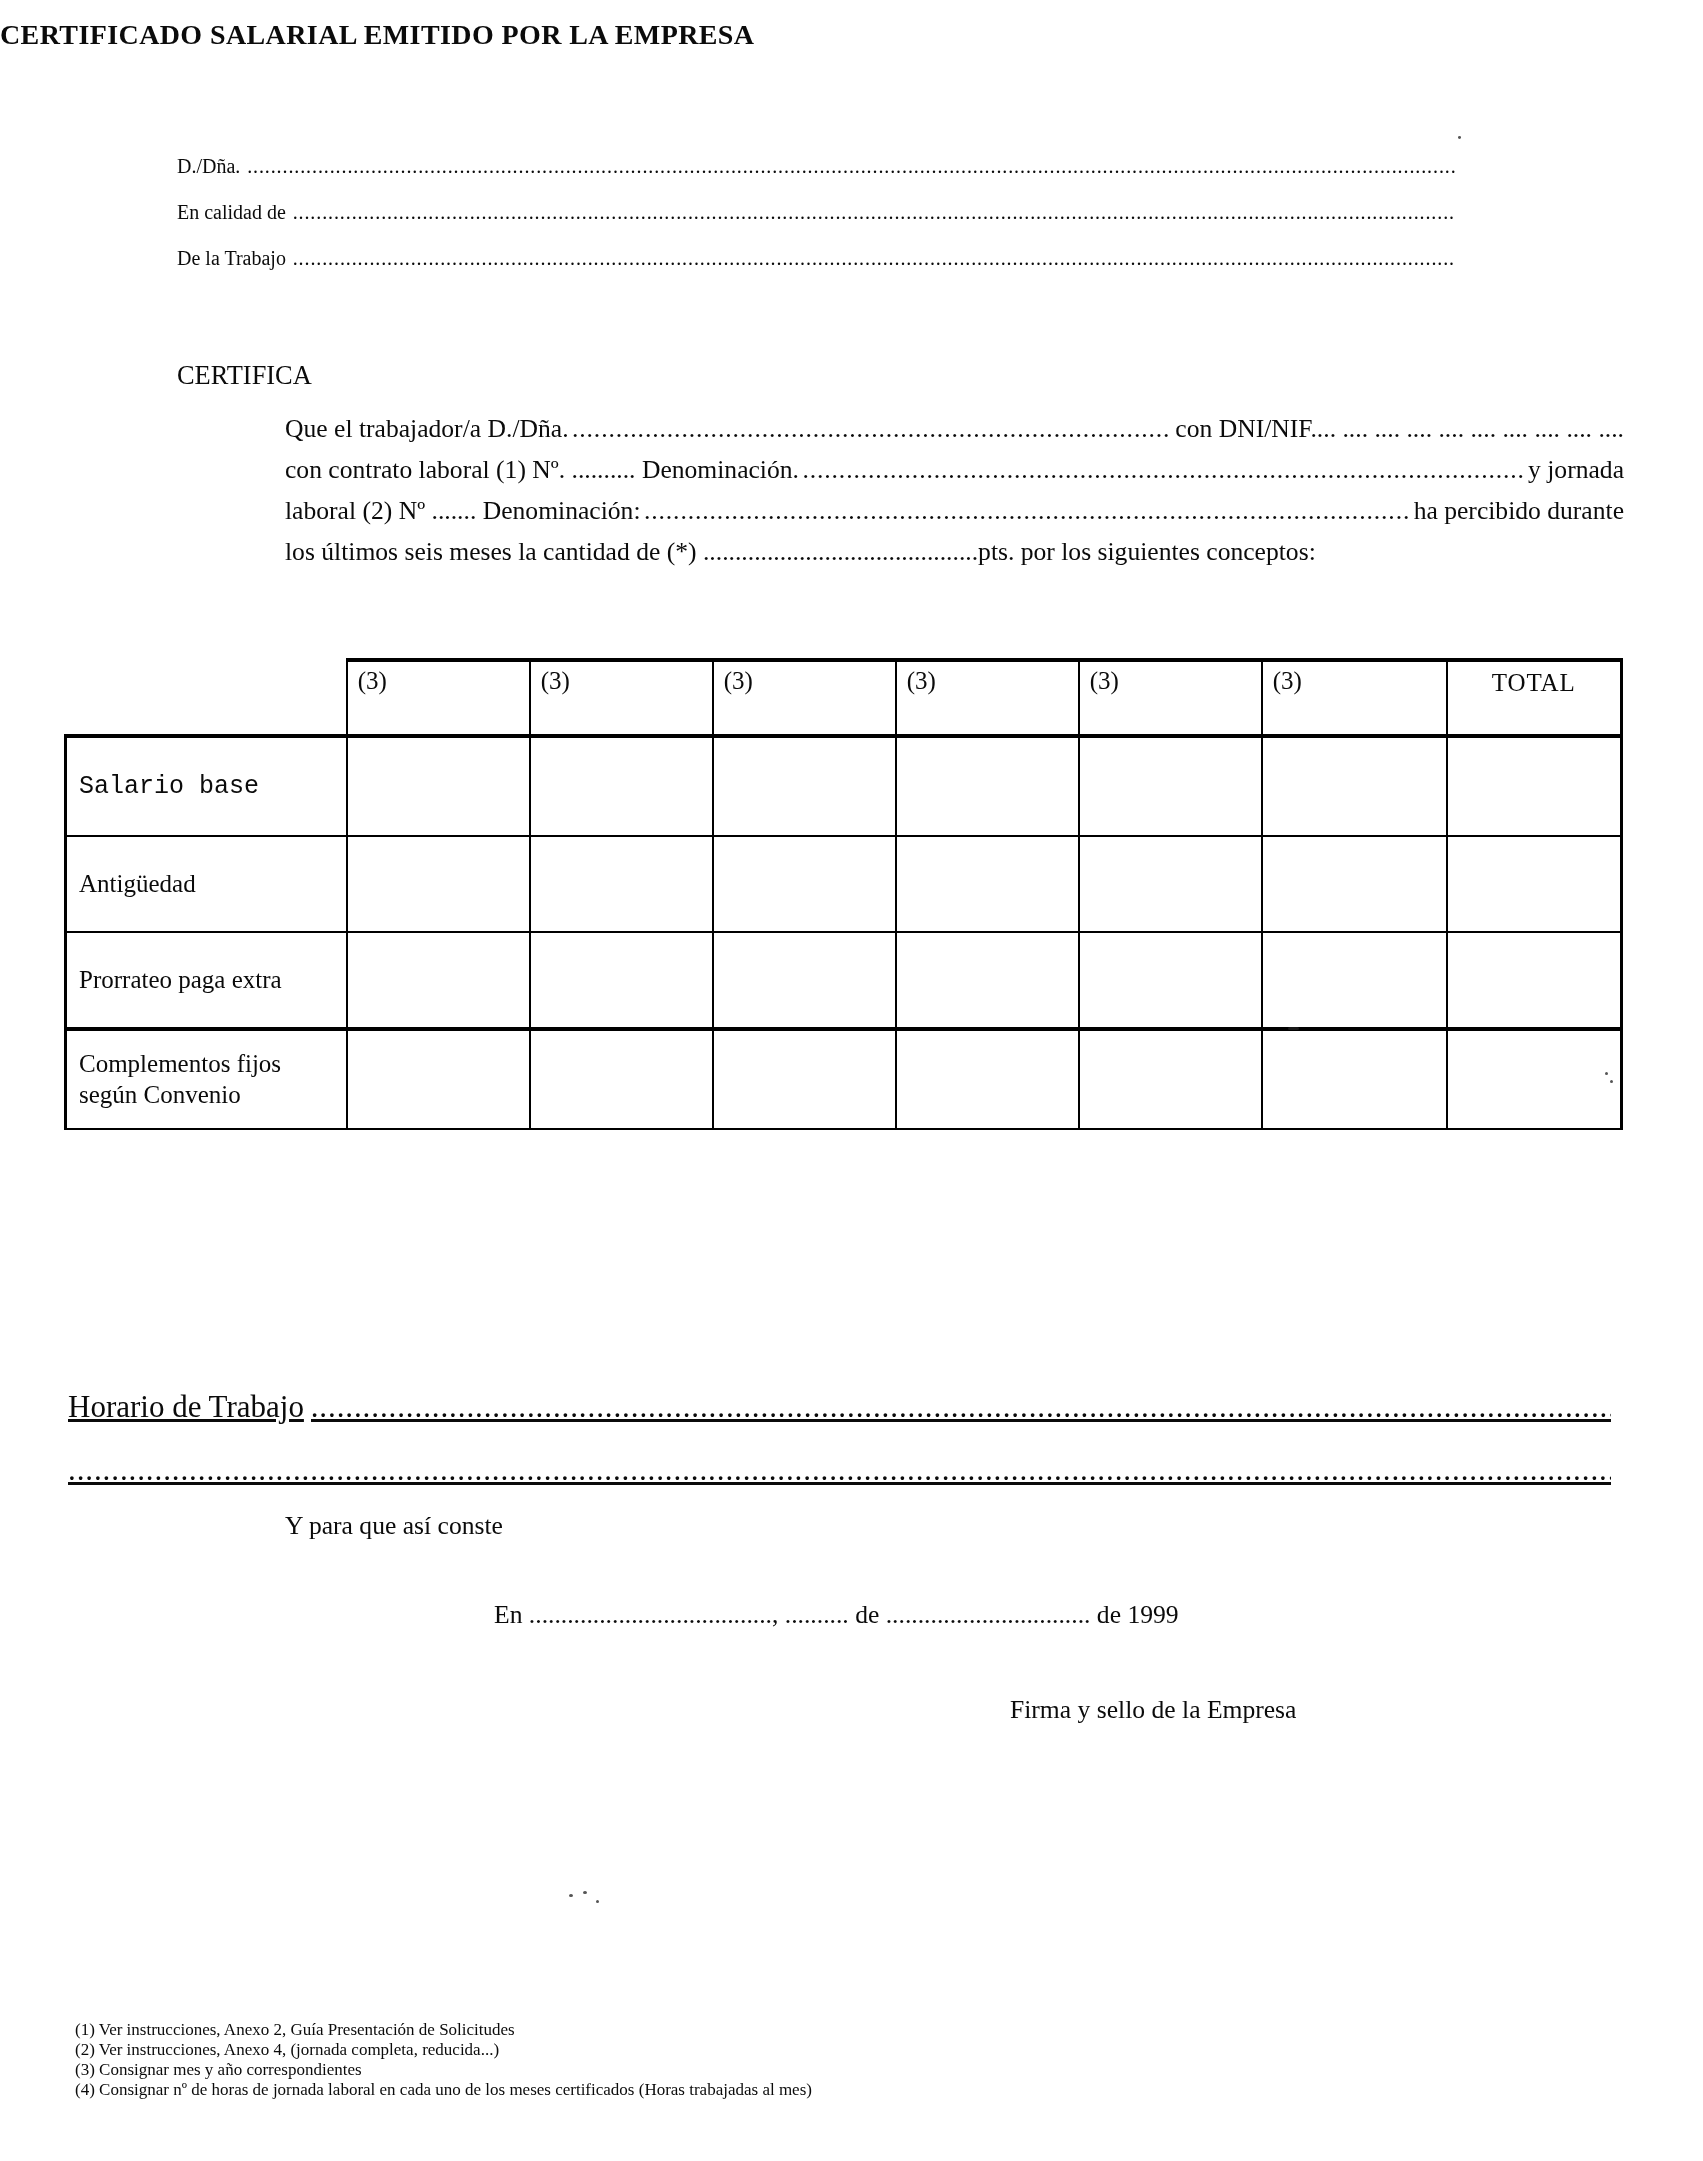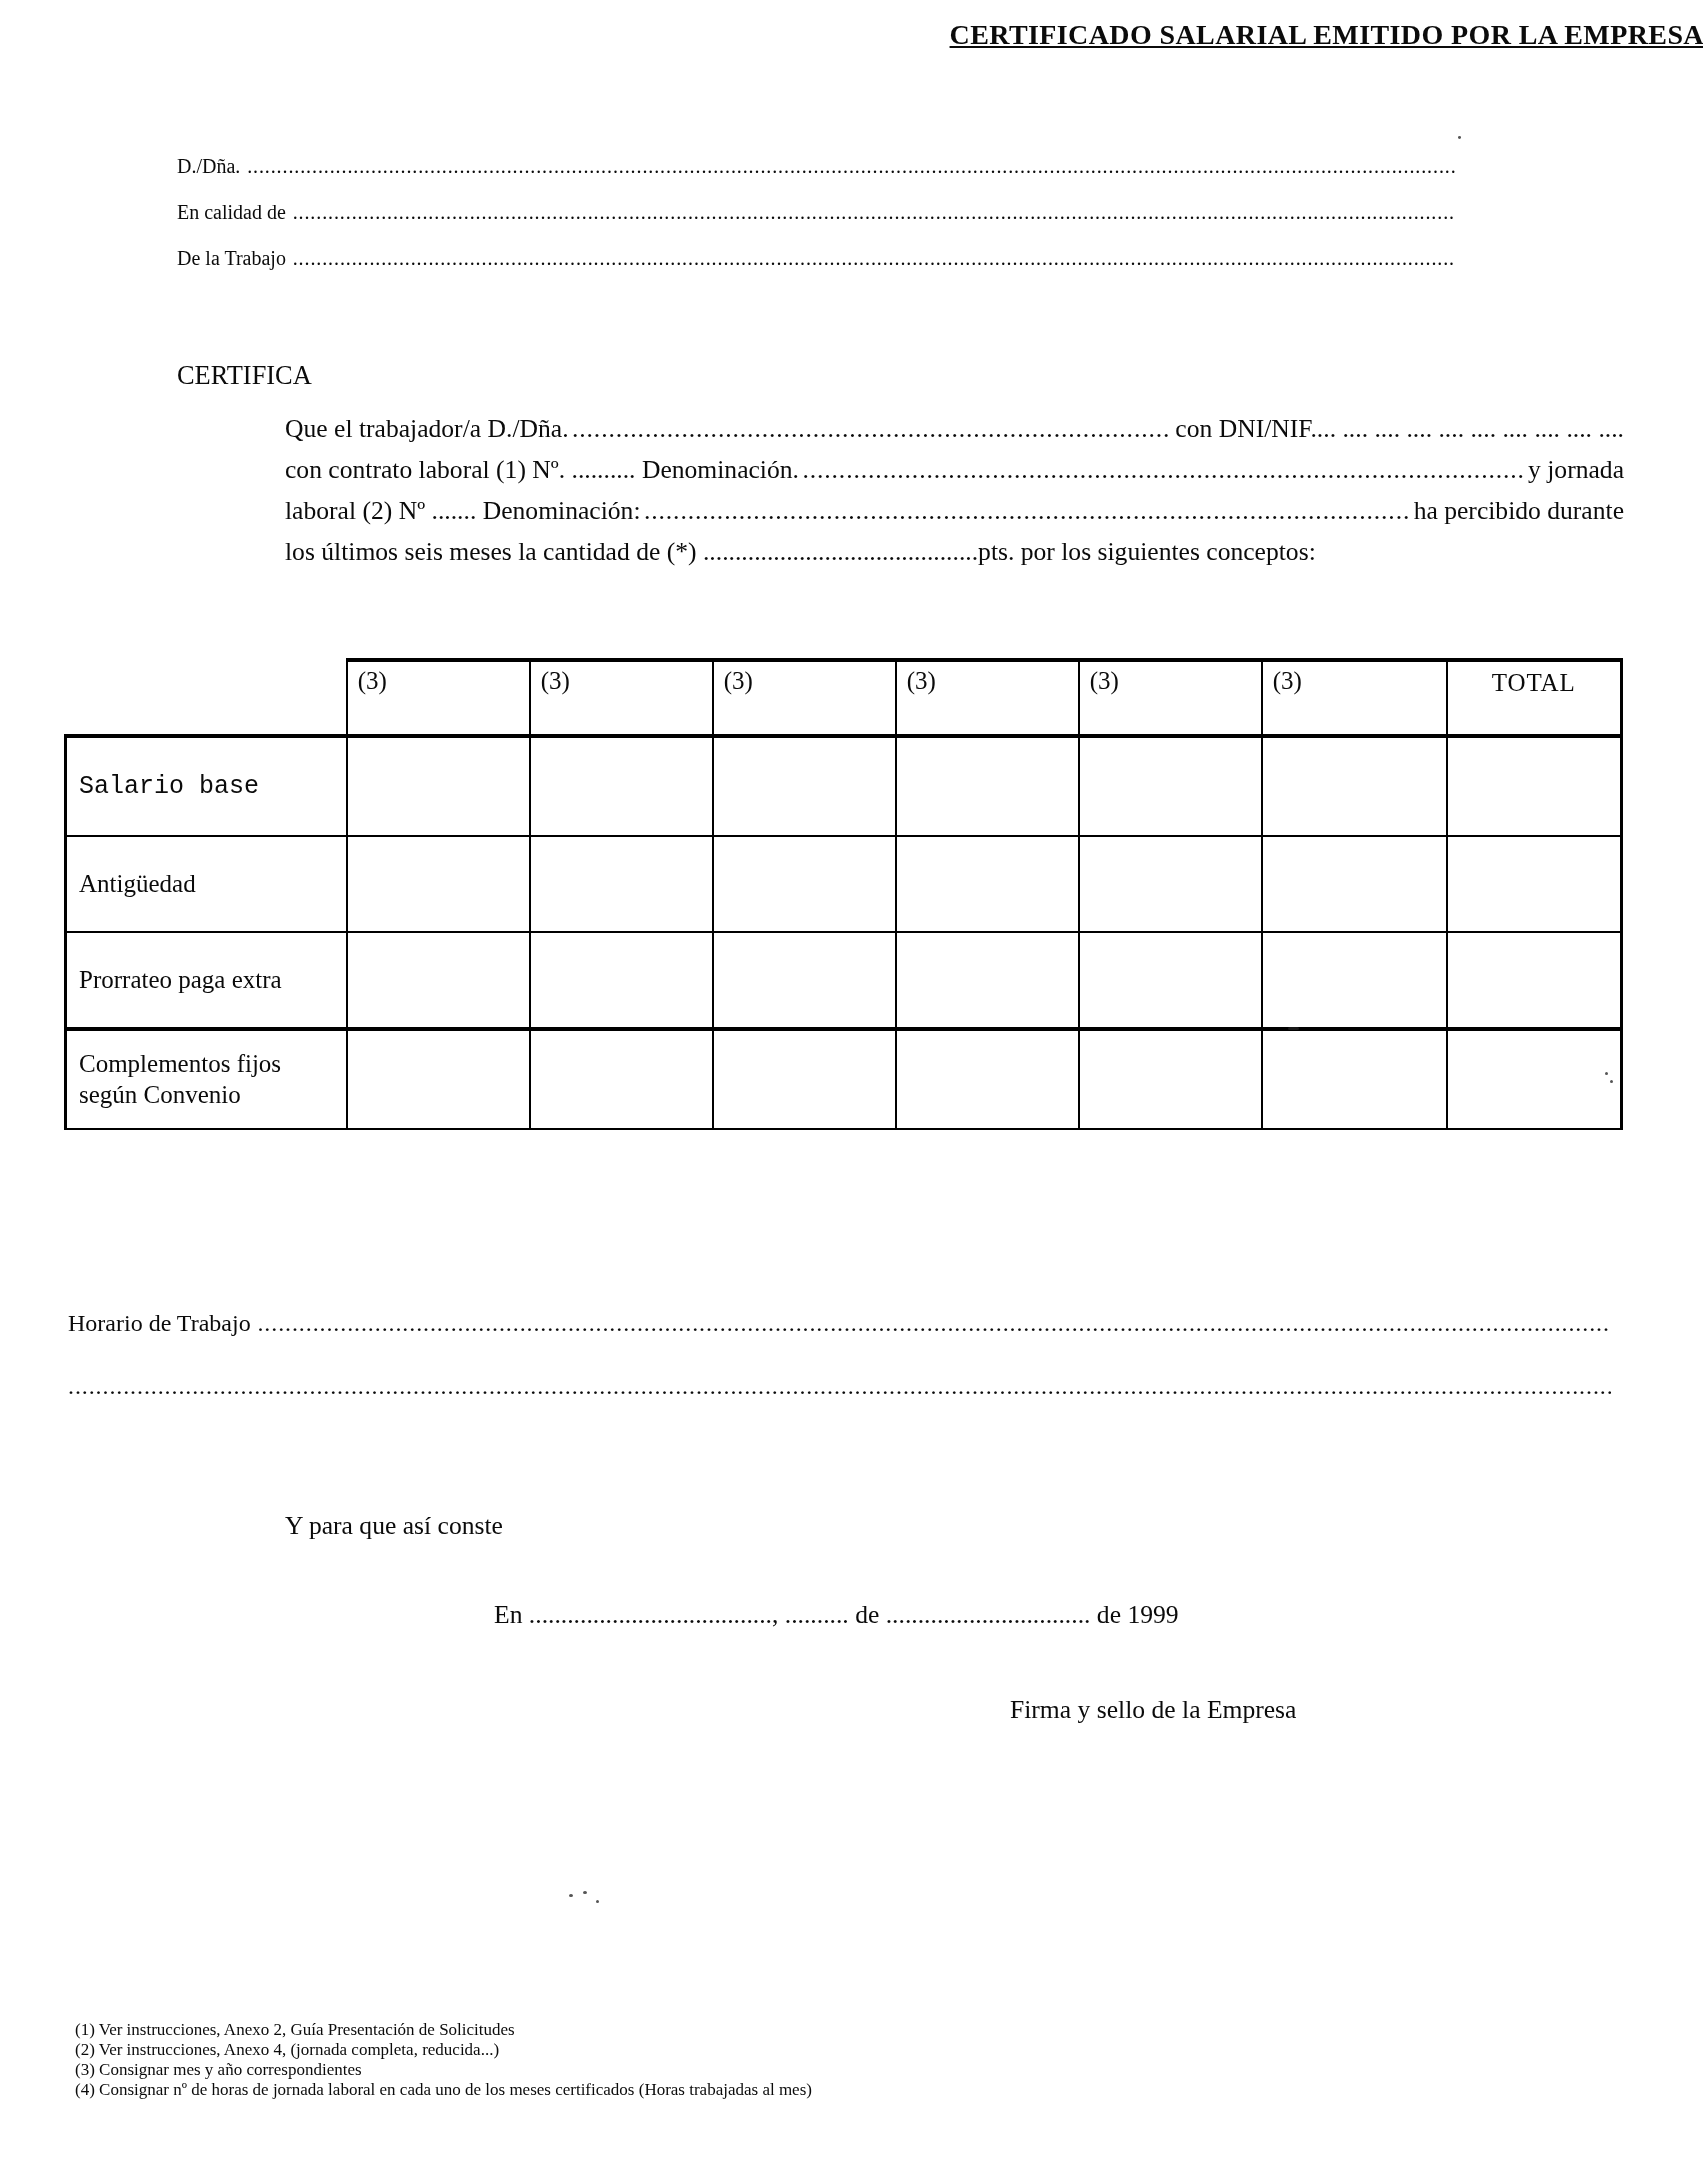--- a/index.html
+++ b/index.html
@@ -9,22 +9,22 @@
     margin:0 auto;
     background:#ffffff;
     color:#0b0b0b;
     font-family:"Liberation Serif","DejaVu Serif",serif;
     overflow:hidden;
   }
 
   
   .doc-title {
     position:absolute; top:19px; left:0; width:100%;
-    text-align:right;
-    font-size:28px; font-weight:bold; letter-spacing:0.4px;text-decoration:underline;
+    text-align:left;
+    font-size:28px; font-weight:bold; letter-spacing:0.4px;
   }
 
   
   .fields { position:absolute; top:155px; left:177px; width:1278px; font-size:20px; }
   .field-row { display:flex; align-items:baseline; height:46px; }
   .field-row .lbl { white-space:nowrap; padding-right:6.8px; }
 
   .leader {
     flex:1 1 auto;
     overflow:hidden;
@@ -79,21 +79,21 @@
   .t2 col.c-label { width:281px; }
   .t2 col.c-m { width:183px; }
   .t2 col.c-m-last { width:185px; }
   .t2 col.c-total { width:175px; }
   .t2 td { border:2.6px solid #000; height:60px; vertical-align:top; }
   .t2 td.lbl2 { padding:3.4px 5.1px 0 6.8px; line-height:29px; }
   .t2 td.mh2 { padding:3.4px 0 0 8.5px; }
   .t2 td.th2 { text-align:center; padding-top:5.1px; letter-spacing:0.9px; }
 
   
-  .horario { position:absolute; top:1310px; left:68px; width:1543px; font-size:24px; }
+  .horario { position:absolute; top:1389px; left:68px; width:1543px; font-size:31px;text-decoration:underline; }
   .horario .row1 { display:flex; align-items:baseline; height:63px; }
   .horario .row1 .lbl { white-space:nowrap; padding-right:6.8px; }
   .horario .row2 { overflow:hidden; white-space:nowrap; letter-spacing:0.9px; height:37px; }
 
   
   .conste   { position:absolute; top:1511px; left:285px; font-size:25.6px; }
   .dateline { position:absolute; top:1600px; left:494px; font-size:25.6px; white-space:nowrap; }
   .firma    { position:absolute; top:1695px; left:1010px; font-size:25.6px; }
 
   

